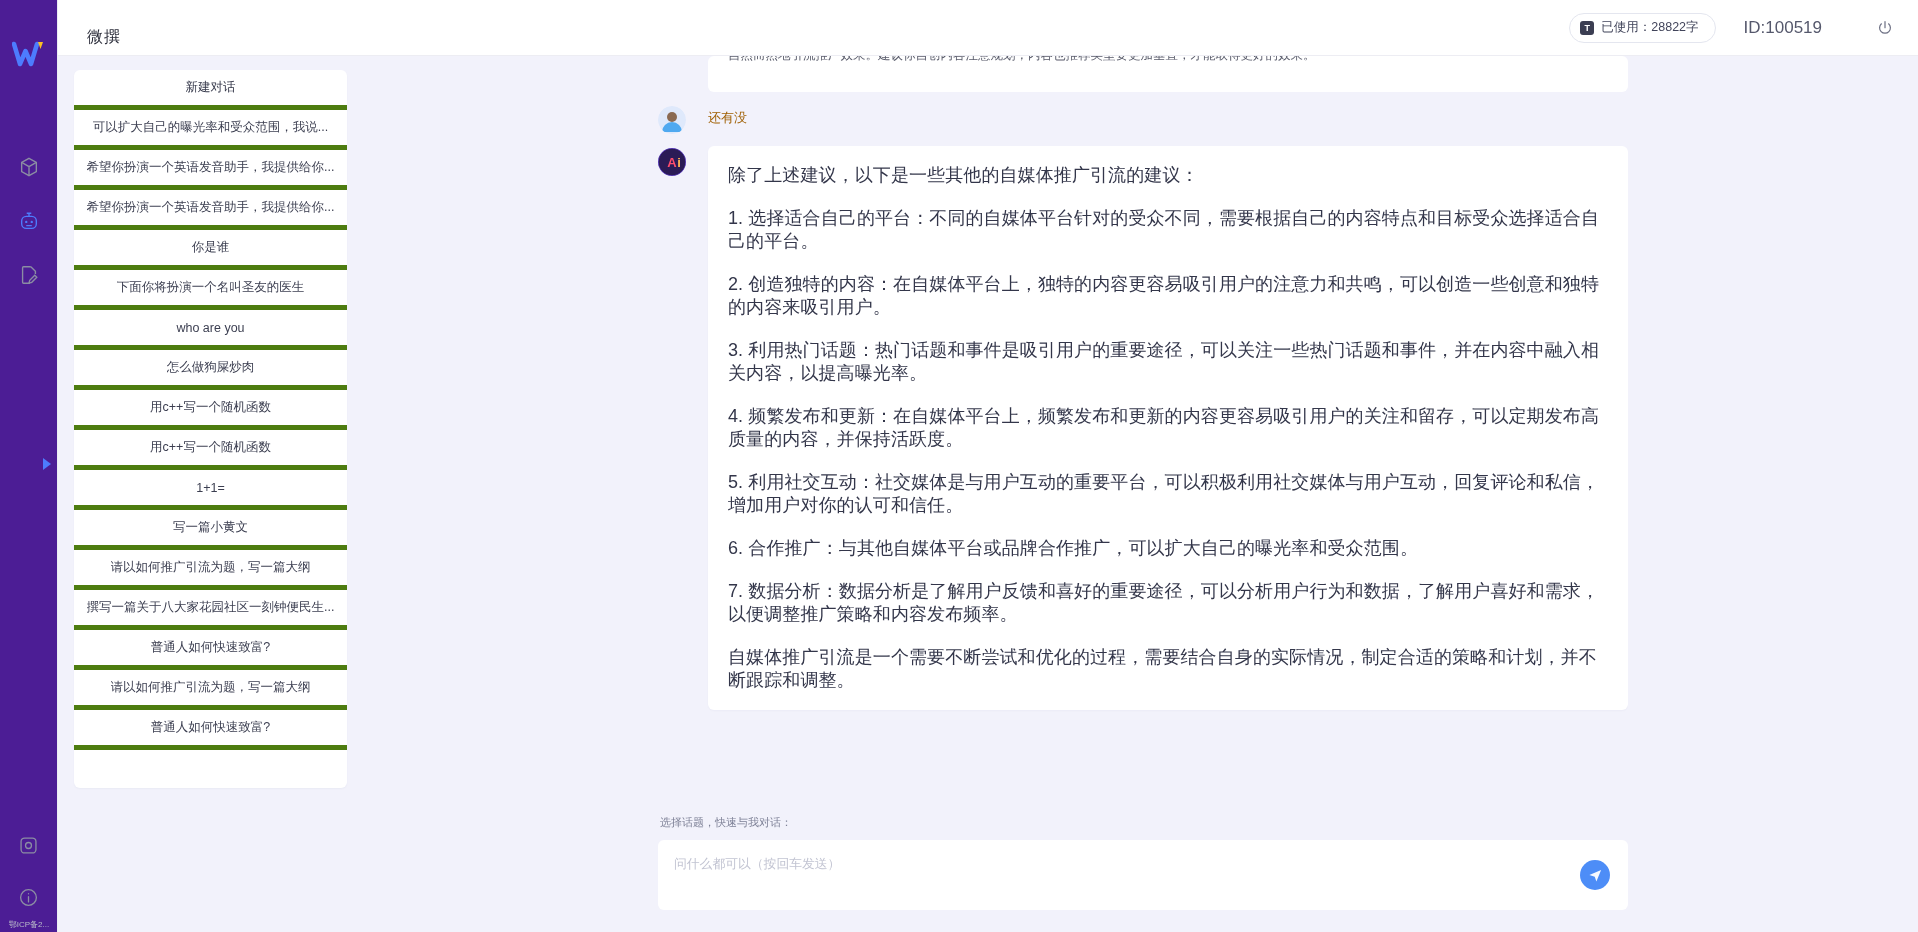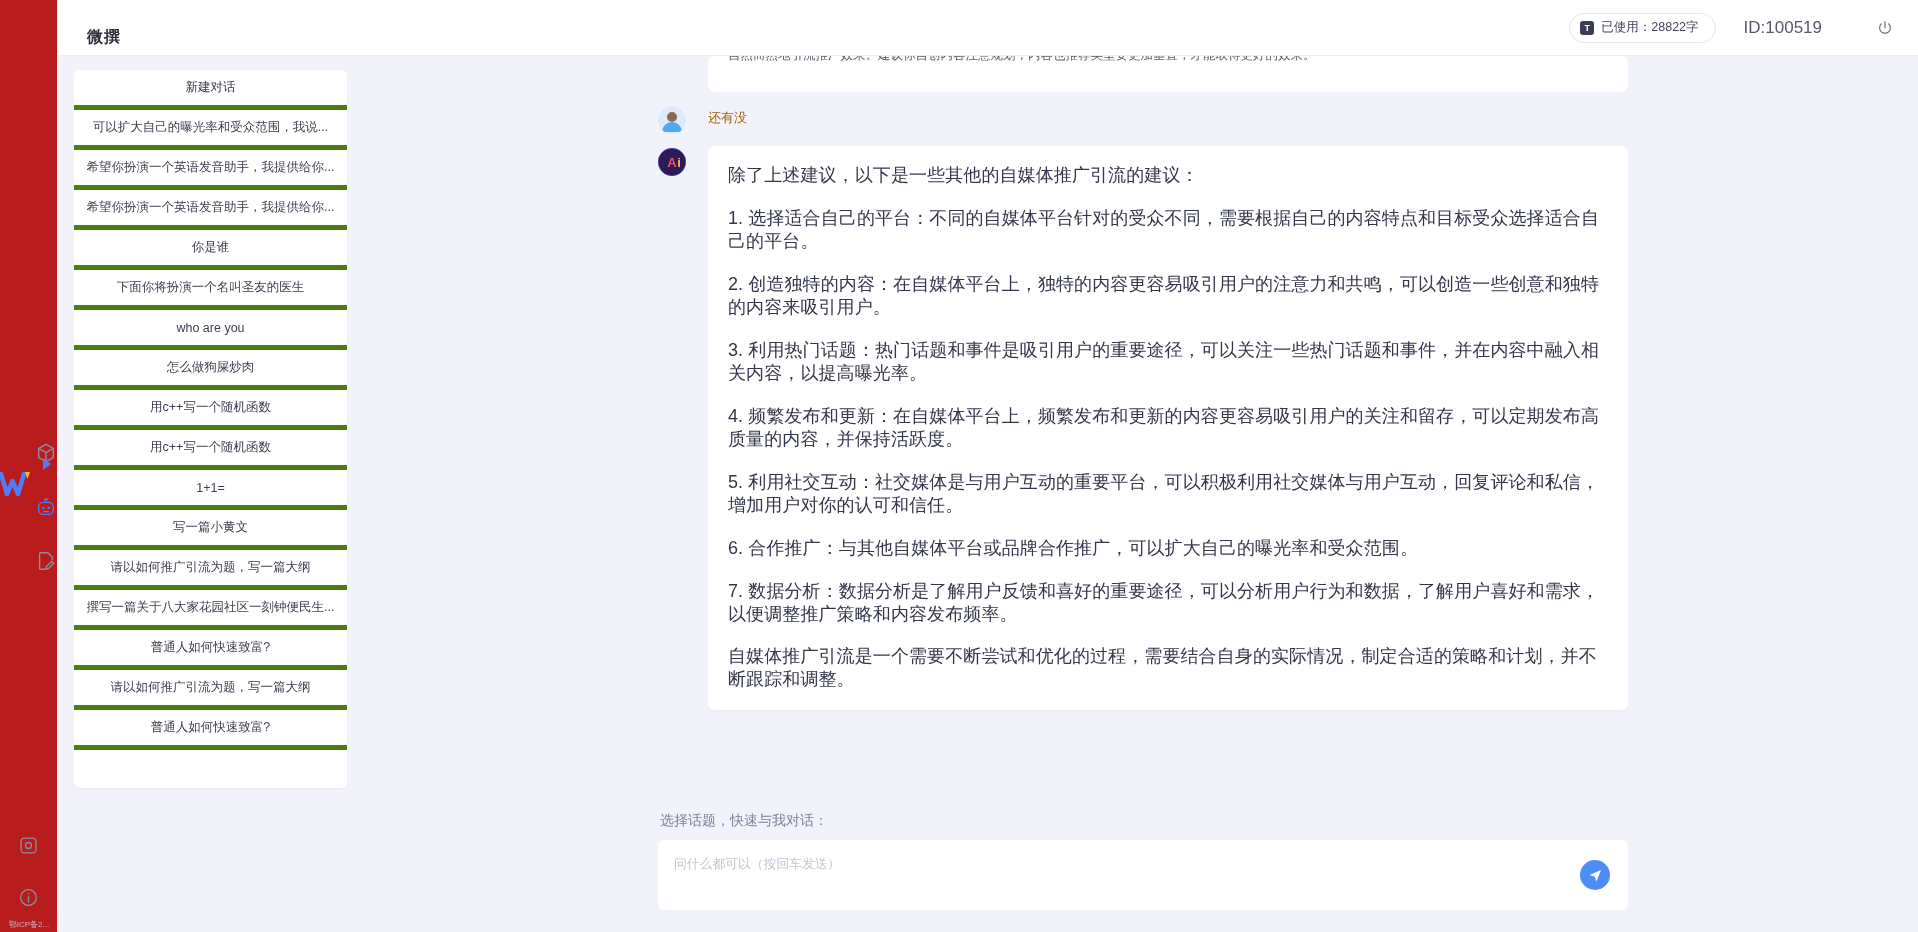--- a/index.html
+++ b/index.html
@@ -8,26 +8,25 @@
     width: 1918px; height: 932px;
     overflow: hidden;
     background: #f3f3fb;
     font-family: "Liberation Sans", "DejaVu Sans", sans-serif;
   }
   .app { position: relative; width: 1918px; height: 932px; display: flex; }
 
   
   .rail {
     width: 58px; height: 932px;
-    background: #b91c1c;
+    background: #4c1d95;
     border-right: 1px solid #ececf4;
-    display: flex; align-items: center;
+    display: flex; flex-direction: column; align-items: center;
     position: relative;
     flex: 0 0 58px;
-    justify-content: center;
   }
   .rail-logo {
     margin-top: 38px;
     width: 36px; height: 34px;
     display: flex; align-items: center; justify-content: center;
   }
   .rail-icons { margin-top: 82px; display: flex; flex-direction: column; gap: 28px; align-items: center; }
   .rail-ico {
     width: 26px; height: 26px;
     display: flex; align-items: center; justify-content: center;
@@ -53,21 +52,21 @@
   
   .topbar {
     position: absolute; left: 58px; top: 0; right: 0; height: 56px;
     background: #ffffff;
     border-bottom: 1px solid #ededf3;
     display: flex; align-items: center;
     z-index: 5;
   }
   .topbar-title {
     margin-left: 29px;
-    font-size: 16px; color: #2b2d3a; font-weight: 700; letter-spacing: 1px; margin-top: 20px;
+    font-size: 16px; color: #2b2d3a; font-weight: 400; letter-spacing: 1px; margin-top: 20px;
   }
   .topbar-right {
     margin-left: auto; display: flex; align-items: center; gap: 0px; padding-right: 22px;
   }
   .usage-pill {
     display: flex; align-items: center; gap: 7px;
     border: 1px solid #e4e6ef; border-radius: 16px;
     height: 30px; padding: 0 16px 0 10px;
     font-size: 12.5px; color: #41445a;
     background: #fff;
@@ -162,26 +161,26 @@
     background: #ffffff; border-radius: 6px;
     padding: 18px 22px 18px 20px;
     flex: 1 1 auto;
     box-shadow: 0 1px 2px rgba(36,40,90,0.03);
   }
   .ai-bubble p {
     margin: 0 0 20px 0;
     font-size: 18px; line-height: 23px; color: #33364a;
     letter-spacing: .1px;
   }
-  .ai-bubble p:last-child { margin-bottom: 0; font-family: Liberation Mono, monospace; }
+  .ai-bubble p:last-child { margin-bottom: 0; }
 
   
   .composer { padding-bottom: 22px; }
   .composer-label {
-    font-size: 14px; color: #7d8096; margin: 0 0 10px 2px;
+    font-size: 11px; color: #7d8096; margin: 0 0 10px 2px;
   }
   .composer-box {
     position: relative;
     background: #ffffff;
     border-radius: 6px;
     height: 70px;
   }
   .composer-input {
     width: 100%; height: 70px;
     border: 0; outline: 0; resize: none;

